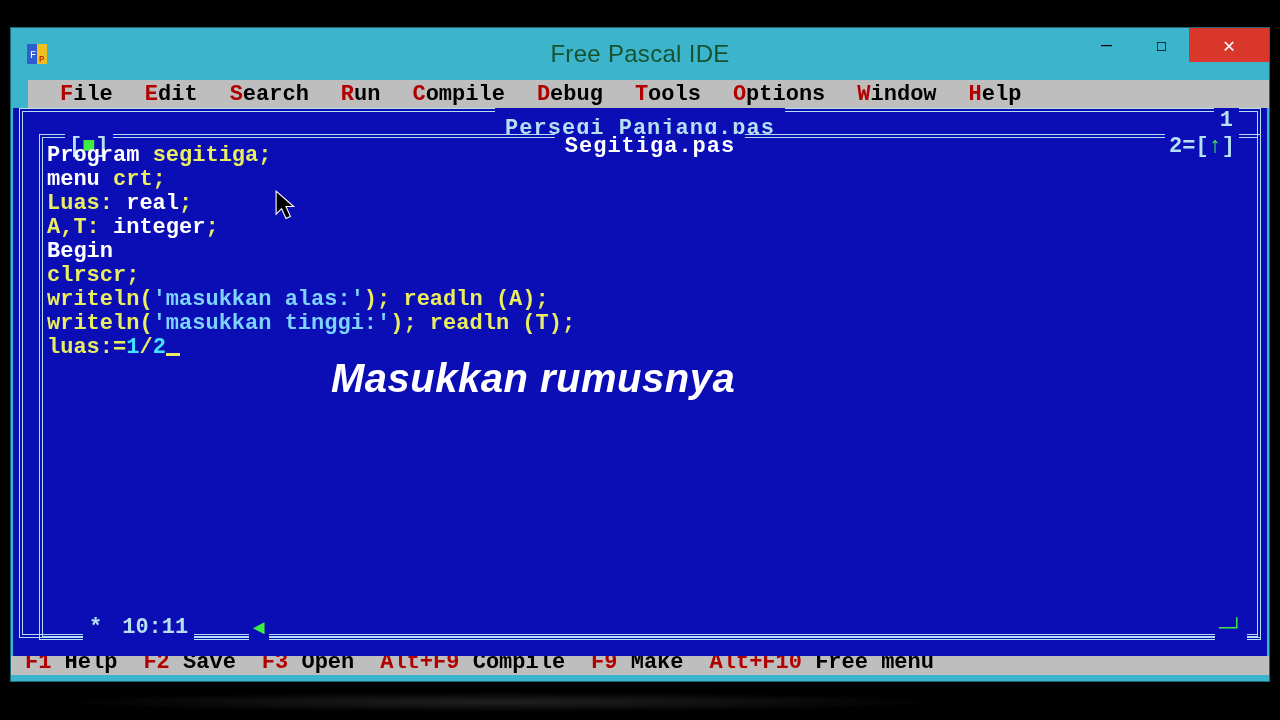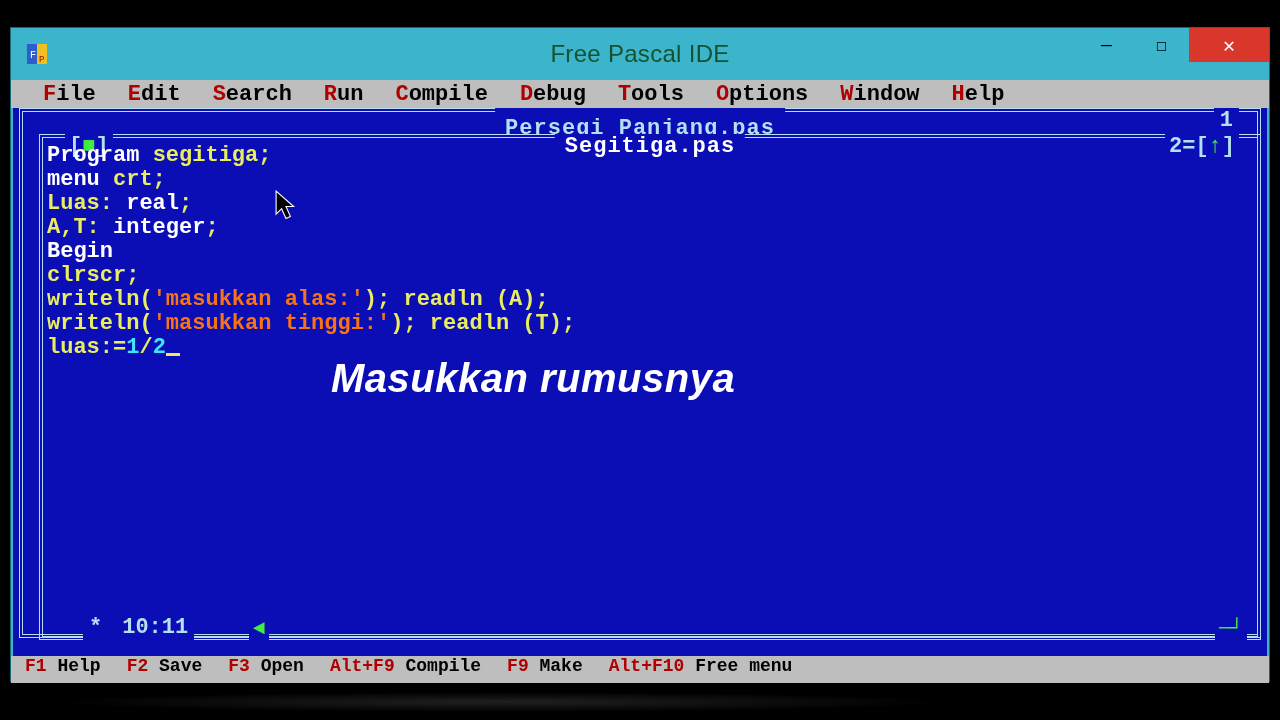--- a/index.html
+++ b/index.html
@@ -66,20 +66,21 @@
 .menubar {
   height: 28px;
   background: #bebebe;
   display: flex;
   align-items: center;
   padding: 0 16px;
   gap: 0;
   font-family: 'Courier New', monospace;
   font-size: 22px;
   font-weight: bold;
+  margin-left: 17px;
 }
 .menu-item {
   color: #000;
   padding: 0 16px;
   white-space: nowrap;
 }
 .menu-item .hot { color: #b00000; }
 .editor-area {
   position: relative;
   height: 548px;
@@ -194,21 +195,21 @@
   left: 4px;
   top: 6px;
   right: 10px;
   font-family: 'Courier New', monospace;
   font-size: 22px;
   font-weight: bold;
   line-height: 24px;
   color: #e9ed5f;
 }
 .code .kw { color: #ffffff; }
-.code .str { color: #f97316; margin-top: 36px; }
+.code .str { color: #7dd3fc; margin-top: 36px; }
 .code .num { color: #41e3ff; }
 .cursor {
   display: inline-block;
   width: 14px;
   height: 3px;
   background: #e9ed5f;
   vertical-align: baseline;
   position: relative;
   top: 3px;
 }
@@ -226,28 +227,28 @@
 }
 .mouse-cursor {
   position: absolute;
   left: 232px;
   top: 52px;
   width: 22px;
   height: 30px;
   pointer-events: none;
 }
 .statusbar {
-  height: 27px;
+  height: 19px;
   background: #bebebe;
   display: flex;
-  align-items: flex-start;
+  align-items: flex-end;
   padding: 0 14px;
   gap: 26px;
   font-family: 'Courier New', monospace;
-  font-size: 18px;
+  font-size: 22px;
   font-weight: bold;
 }
 .status-item .key { color: #b00000; }
 .status-item .txt { color: #000; }
 .shadow-bar {
   position: absolute;
   left: 50px;
   top: 692px;
   width: 900px;
   height: 20px;

